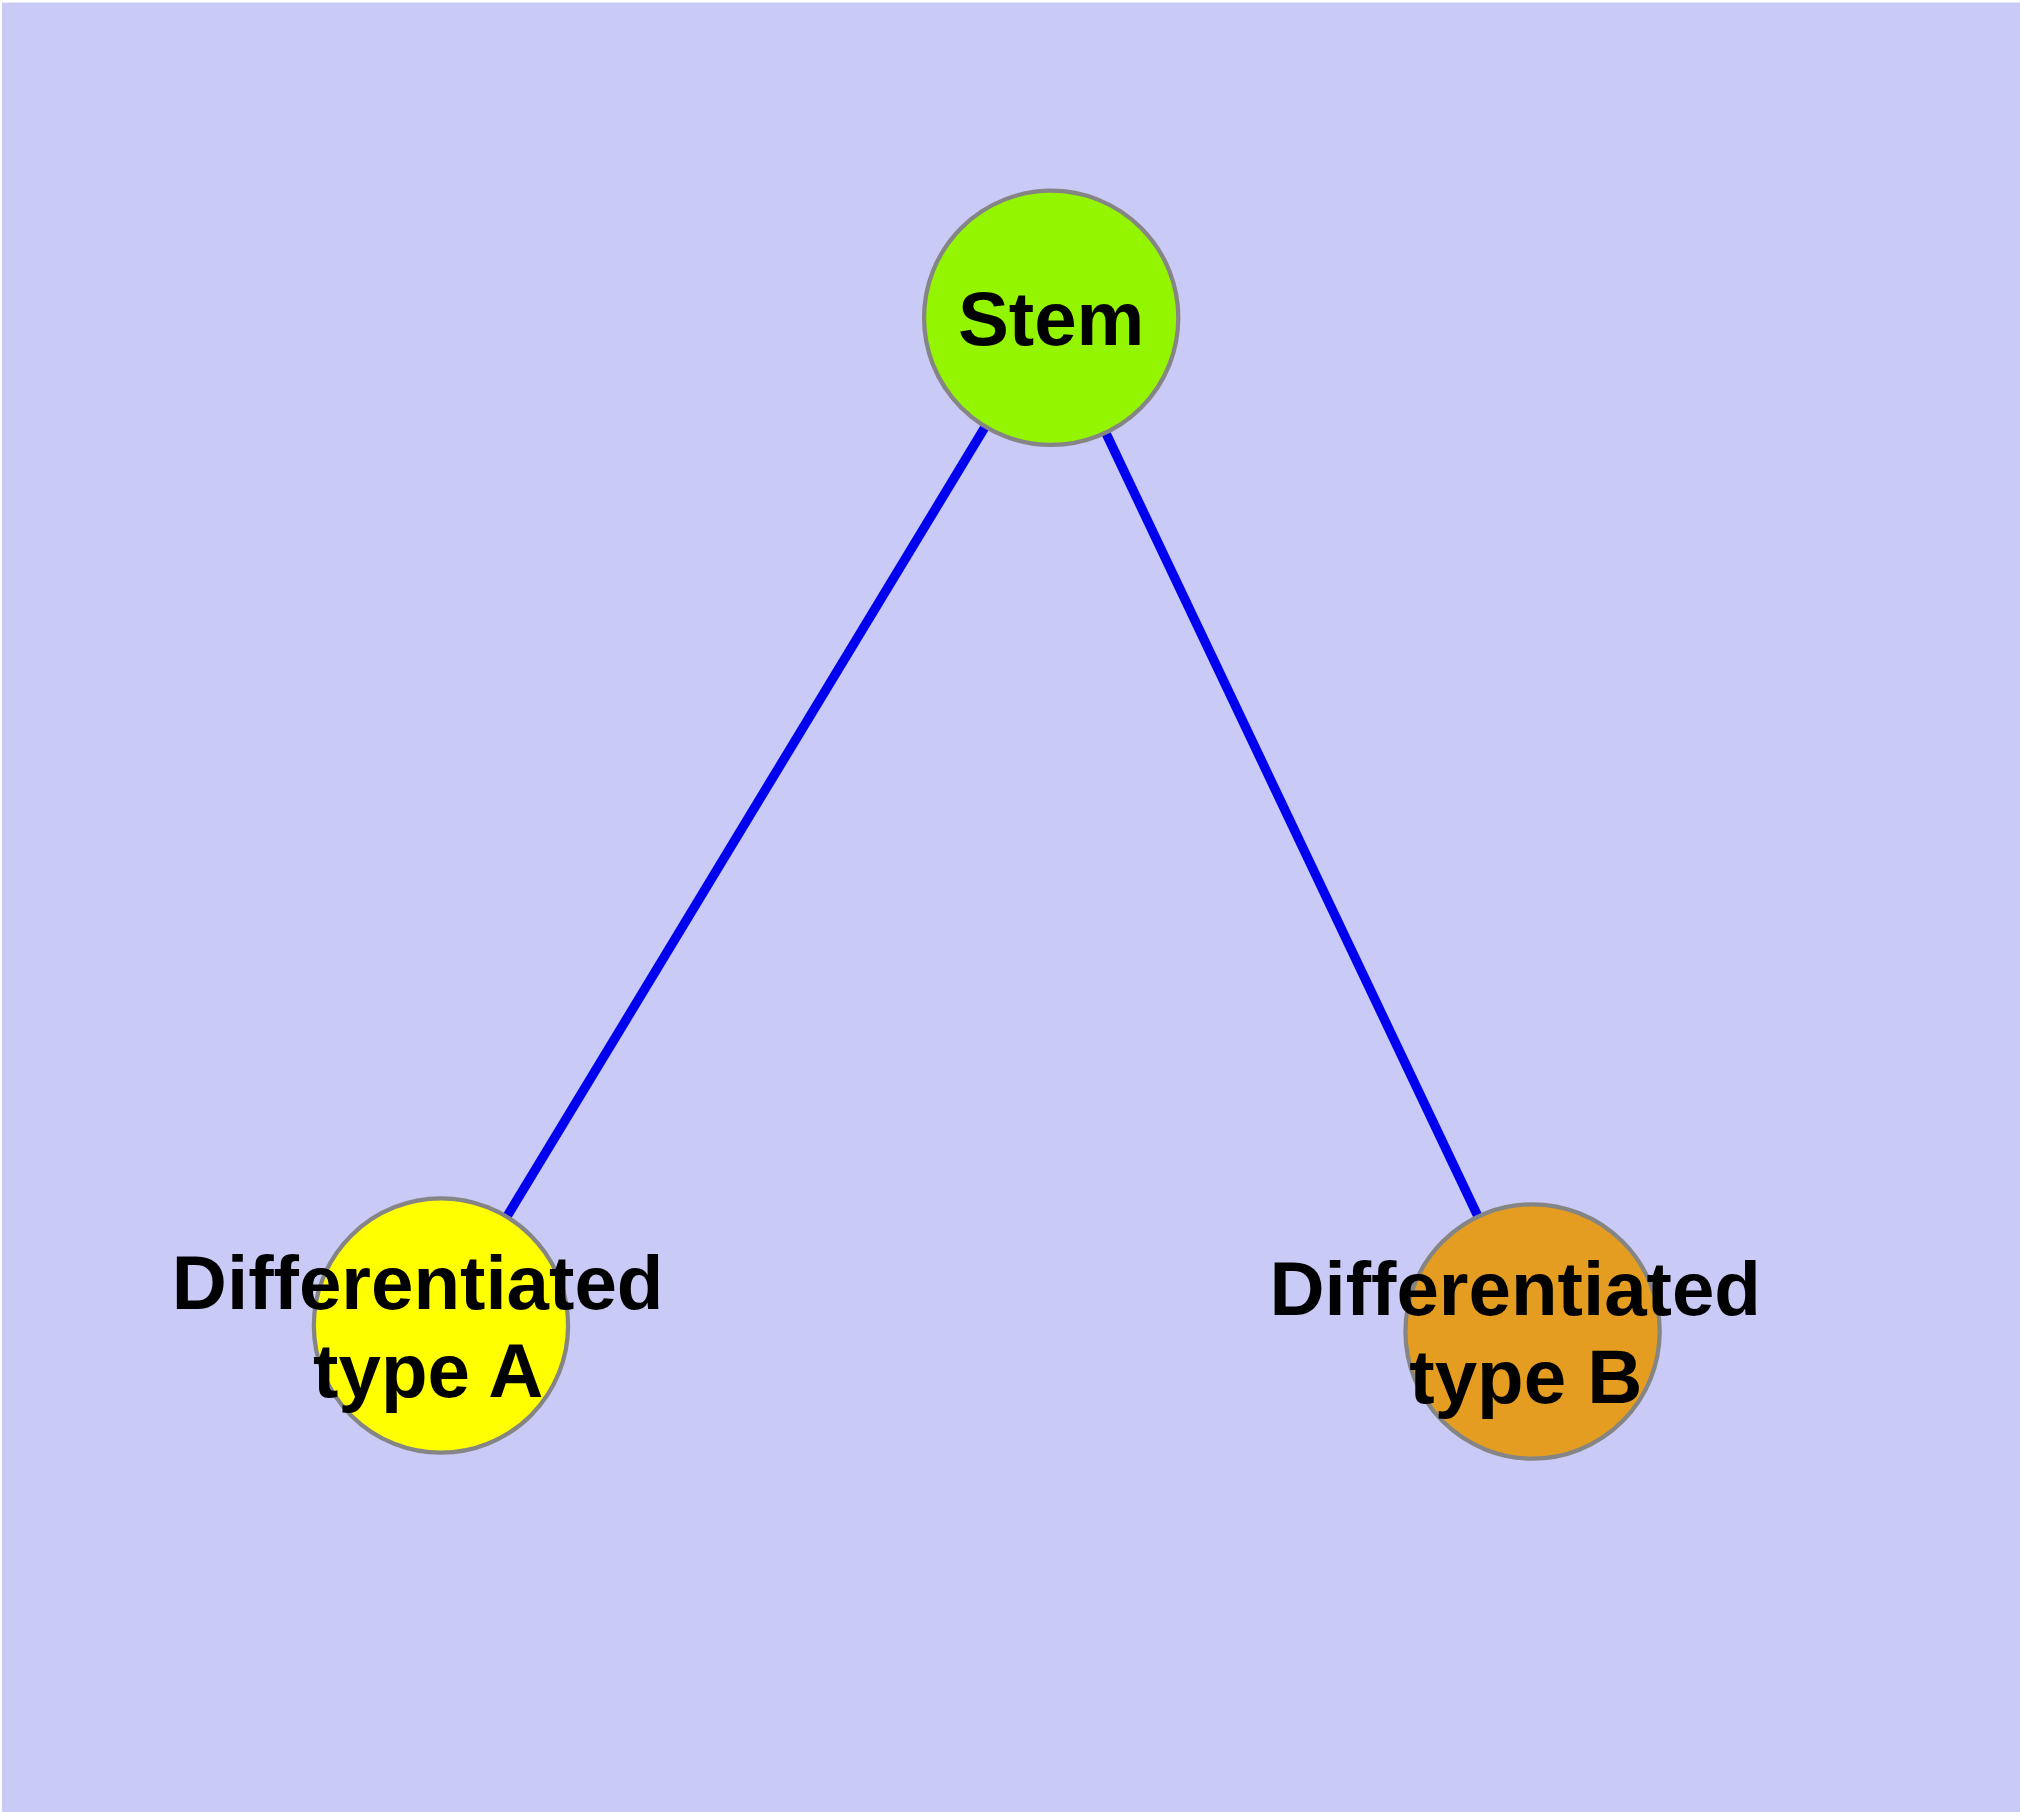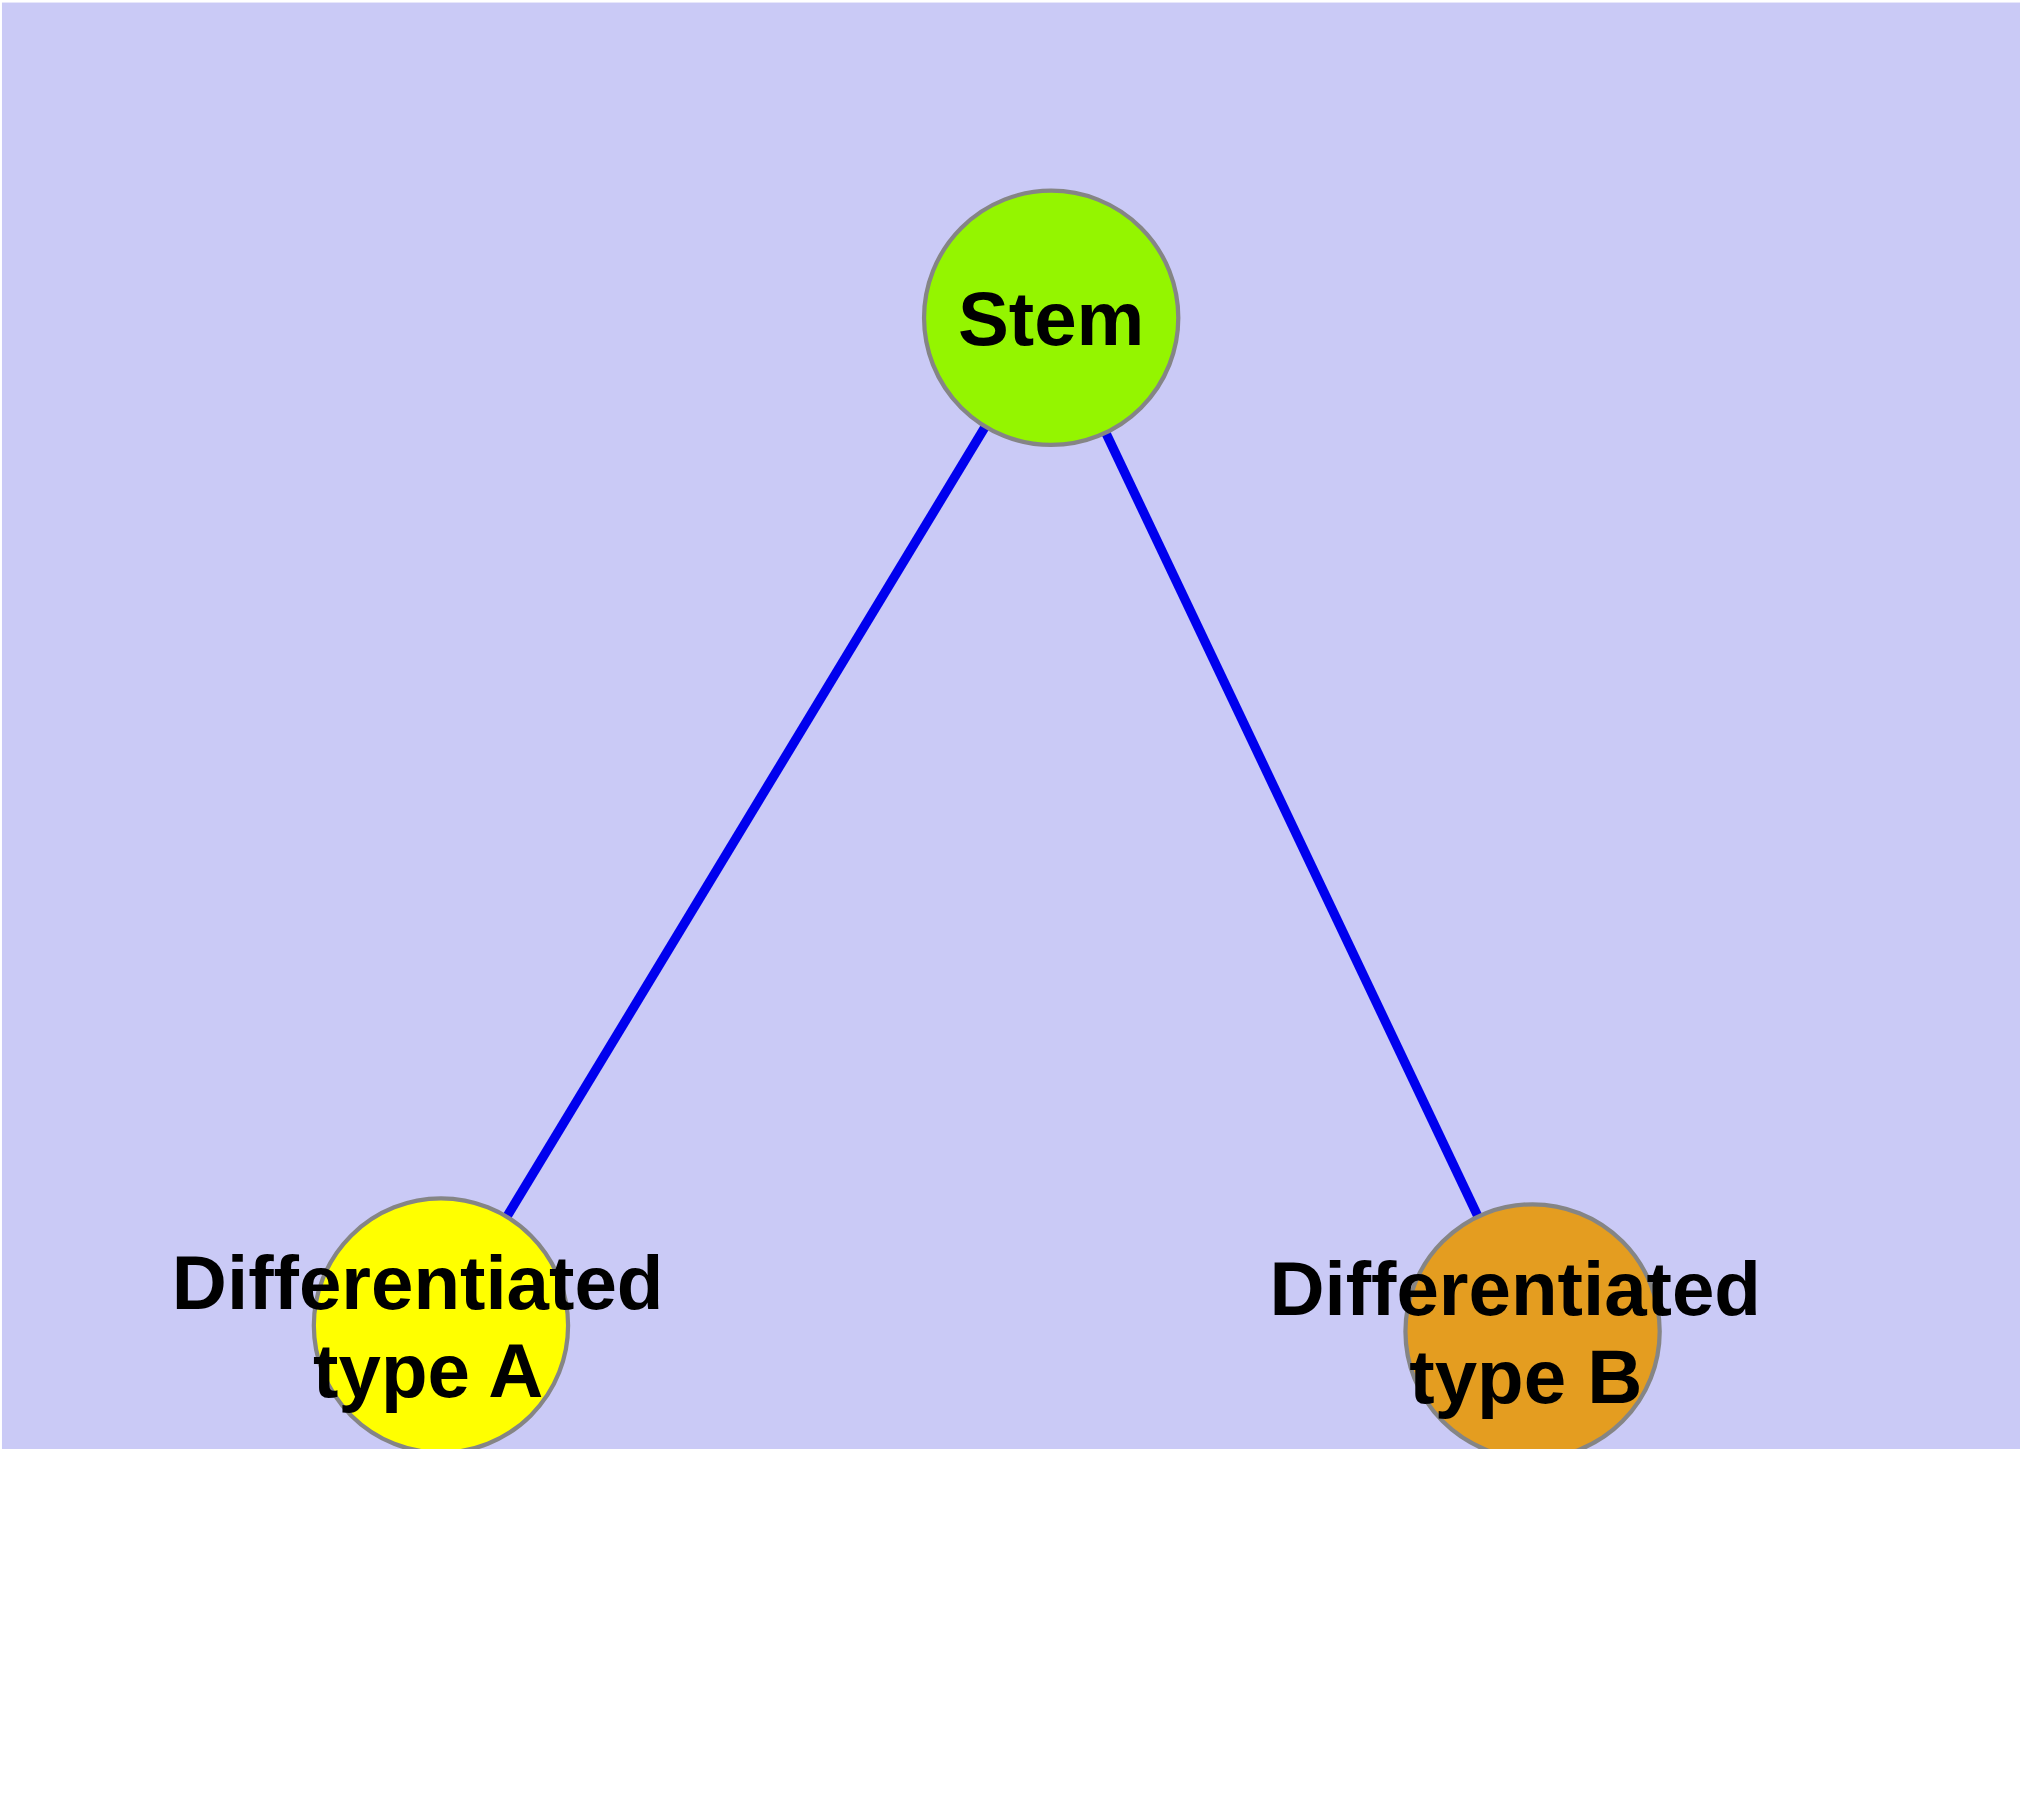--- a/index.html
+++ b/index.html
@@ -3,21 +3,21 @@
 <meta charset="utf-8">
 <style>
   html, body {
     margin: 0;
     padding: 0;
     background: #ffffff;
   }
   .figure-wrap {
     position: relative;
     width: 2021px;
-    height: 1449px;
+    height: 1812px;
     overflow: hidden;
     font-family: "Liberation Sans", sans-serif;
   }
   svg {
     display: block;
     width: 2021px;
     height: 1812px;
   }
   .node-circle {
     stroke-width: 5px;

